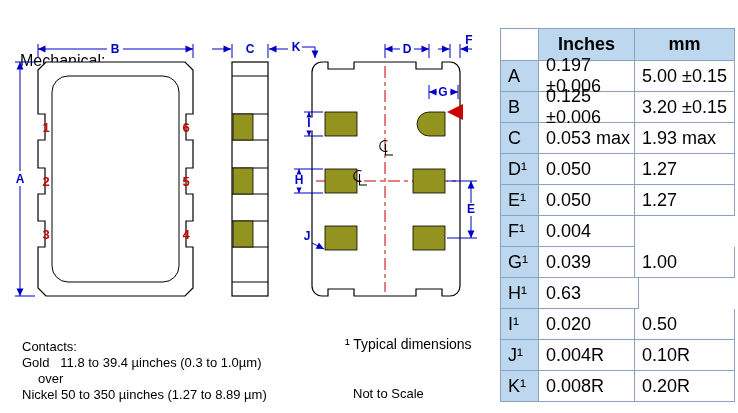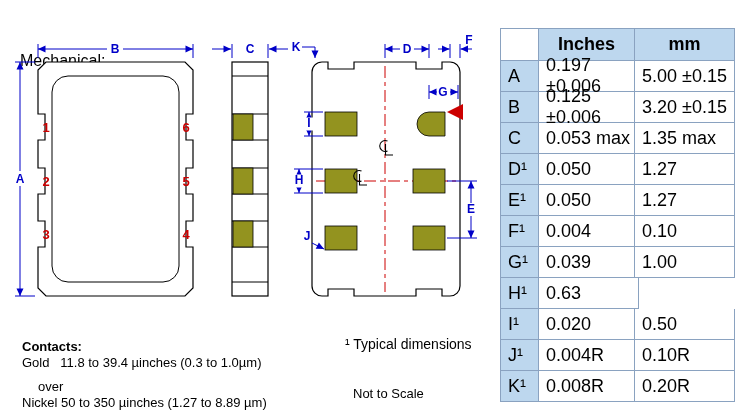--- a/index.html
+++ b/index.html
@@ -16,23 +16,23 @@
   .pin-text { fill:#CC0000; font-size:13px; font-weight:bold; }
   .outline { fill:#ffffff; stroke:#000; stroke-width:1.2; }
   .thin { stroke:#000; stroke-width:1; fill:none; }
   .pad { fill:#93931F; stroke:#000; stroke-width:0.8; }
   .dim { stroke:#0000C8; stroke-width:1; fill:none; }
   .mask { fill:#ffffff; stroke:none; }
   .cline { stroke:#CC0000; stroke-width:1; fill:none; stroke-dasharray:12 4 4 4; }
   .clsym { stroke:#000; stroke-width:1.1; fill:none; }
 
   .notes-contacts { position:absolute; left:22px; top:339px; font-size:13px; line-height:16px; }
-  .notes-contacts .bold { font-weight:bold; }
+  .notes-contacts .bold { font-weight:normal; }
   .pre { white-space:pre; }
-  .note-over { padding-left:16px;margin-top:8px; }
+  .note-over { padding-left:16px; }
   .note-typical { position:absolute; left:345px; top:336px; font-size:14px; }
   .note-scale { position:absolute; left:353px; top:386px; font-size:13px; }
 
   .dim-table { position:absolute; left:500px; top:28px; border-top:1px solid #8AA2C0; border-left:1px solid #8AA2C0; width:235px; }
   .trow { display:flex; height:31px; }
   .trow.header { height:32px; }
   .tcell { border-right:1px solid #8AA2C0; border-bottom:1px solid #8AA2C0; display:flex; align-items:center; font-size:18px; padding-left:7px; background:#fff; }
   .c-label { width:38px; background:#BDD7EE; }
   .c-inches { width:96px; }
   .c-mm { width:100px; }
@@ -219,36 +219,35 @@
     <div class="tcell c-mm">5.00 ±0.15</div>
   </div>
   <div class="trow">
     <div class="tcell c-label">B</div>
     <div class="tcell c-inches">0.125 ±0.006</div>
     <div class="tcell c-mm">3.20 ±0.15</div>
   </div>
   <div class="trow">
     <div class="tcell c-label">C</div>
     <div class="tcell c-inches">0.053 max</div>
-    <div class="tcell c-mm">1.35 max</div>
+    <div class="tcell c-mm">1.93 max</div>
   </div>
   <div class="trow">
     <div class="tcell c-label">D¹</div>
     <div class="tcell c-inches">0.050</div>
     <div class="tcell c-mm">1.27</div>
   </div>
   <div class="trow">
     <div class="tcell c-label">E¹</div>
     <div class="tcell c-inches">0.050</div>
     <div class="tcell c-mm">1.27</div>
   </div>
   <div class="trow">
     <div class="tcell c-label">F¹</div>
     <div class="tcell c-inches">0.004</div>
-    <div class="tcell c-mm">0.10</div>
   </div>
   <div class="trow">
     <div class="tcell c-label">G¹</div>
     <div class="tcell c-inches">0.039</div>
     <div class="tcell c-mm">1.00</div>
   </div>
   <div class="trow">
     <div class="tcell c-label">H¹</div>
     <div class="tcell c-mm">0.63</div>
   </div>

